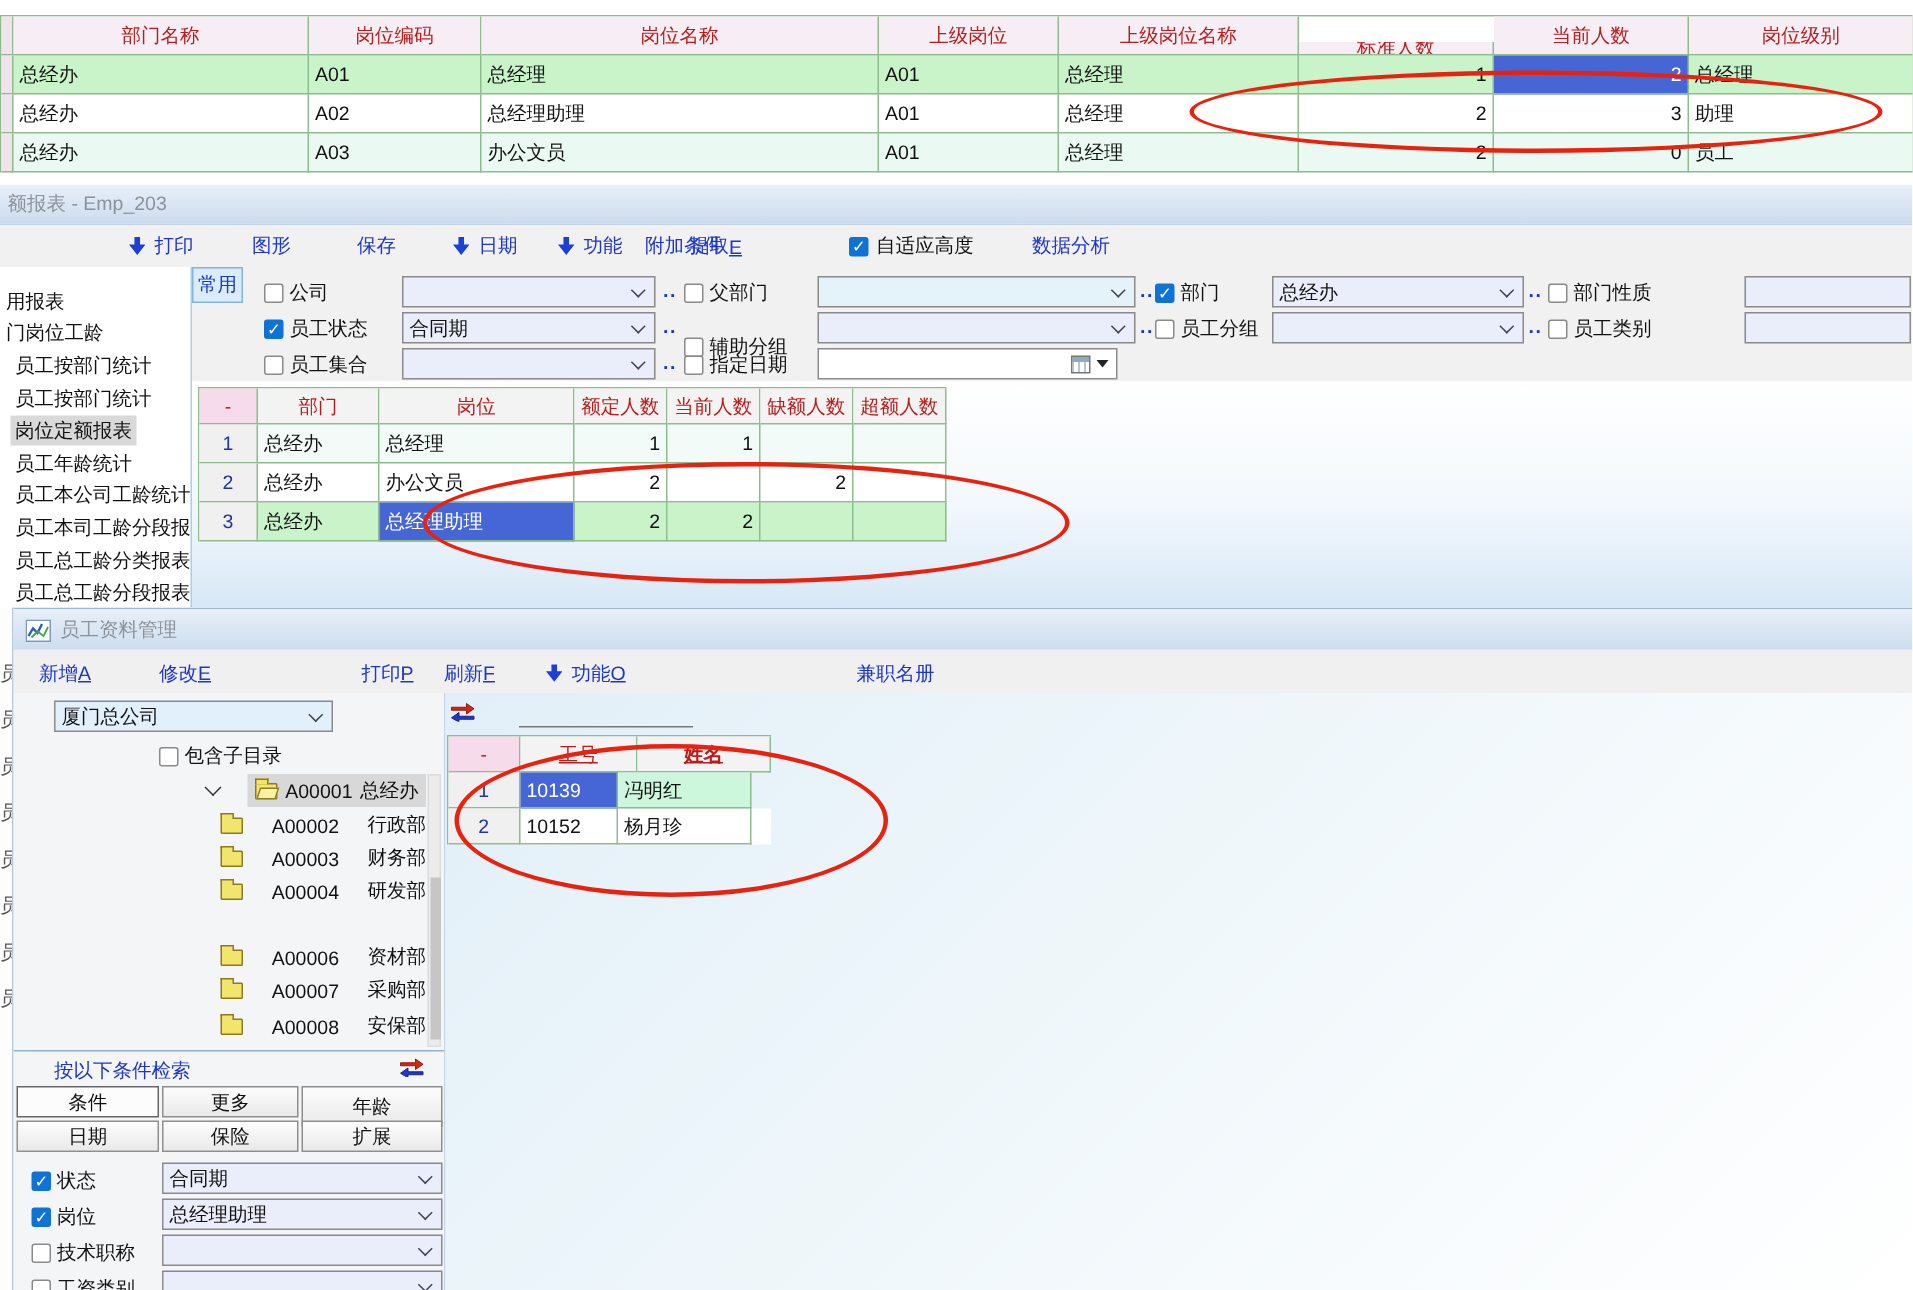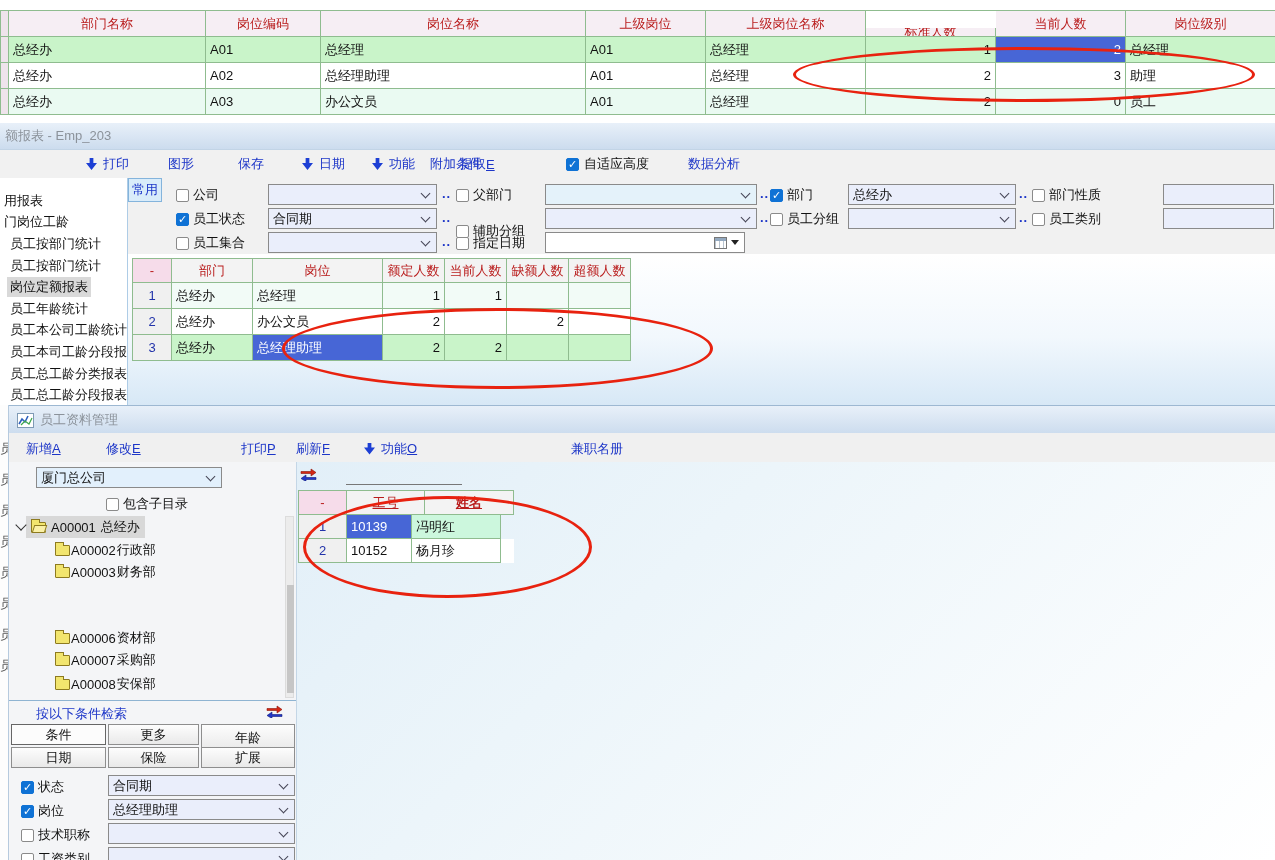--- a/index.html
+++ b/index.html
@@ -82,21 +82,21 @@
       color:#1d36c8;display:flex;align-items:center;justify-content:center;box-sizing:border-box;}
 
   
   #ew{left:8px;top:405px;width:1267px;height:455px;overflow:hidden;border-left:1px solid #b6cade;box-sizing:border-box;}
   #ew-title{left:0;top:0;right:0;height:28px;padding-left:8px;gap:6px;border-top:1px solid #9db8d2;}
   #ew-toolbar{left:0;top:28px;right:0;height:29px;background:#f0f0f0;}
   .ei{position:absolute;top:7px;height:17px;display:flex;align-items:center;white-space:nowrap;color:#1d36c8;}
   #ew-left{left:0;top:57px;width:288px;bottom:0;background:#f4f5f7;border-right:1px solid #c4d6e6;box-sizing:border-box;}
   #ew-right{left:288px;top:57px;right:0;bottom:0;
       background:linear-gradient(135deg,#e2eff8 0%,#ecf5fa 35%,#ffffff 100%);}
-  .tree-item{position:absolute;left:0;right:12px;height:22px;display:flex;align-items:center;gap:1px;}
+  .tree-item{position:absolute;left:16px;right:12px;height:22px;display:flex;align-items:center;gap:19px;justify-content:flex-end;}
   .selwrap{display:flex;align-items:center;gap:5px;background:#d8d8d8;padding:2px 5px;}
   .treetext{white-space:nowrap;}
 
   .sb-track{position:absolute;background:#ececec;border:1px solid #dcdcdc;box-sizing:border-box;}
   .sb-thumb{position:absolute;background:#c6c6c6;}
 </style>
 </head>
 <body>
 
 <div class="grid" style="left:0;top:10px;width:1275px;">
@@ -410,20 +410,25 @@
     <div class="tree-item" style="top:77px;padding-left:46px;">
       <span class="fold"></span>
       <span class="treetext">A00002</span>
       <span class="treetext">行政部</span>
     </div>
     <div class="tree-item" style="top:99px;padding-left:46px;">
       <span class="fold"></span>
       <span class="treetext">A00003</span>
       <span class="treetext">财务部</span>
     </div>
+    <div class="tree-item" style="top:121px;padding-left:46px;">
+      <span class="fold"></span>
+      <span class="treetext">A00004</span>
+      <span class="treetext">研发部</span>
+    </div>
     <div class="tree-item" style="top:165px;padding-left:46px;">
       <span class="fold"></span>
       <span class="treetext">A00006</span>
       <span class="treetext">资材部</span>
     </div>
     <div class="tree-item" style="top:187px;padding-left:46px;">
       <span class="fold"></span>
       <span class="treetext">A00007</span>
       <span class="treetext">采购部</span>
     </div>

